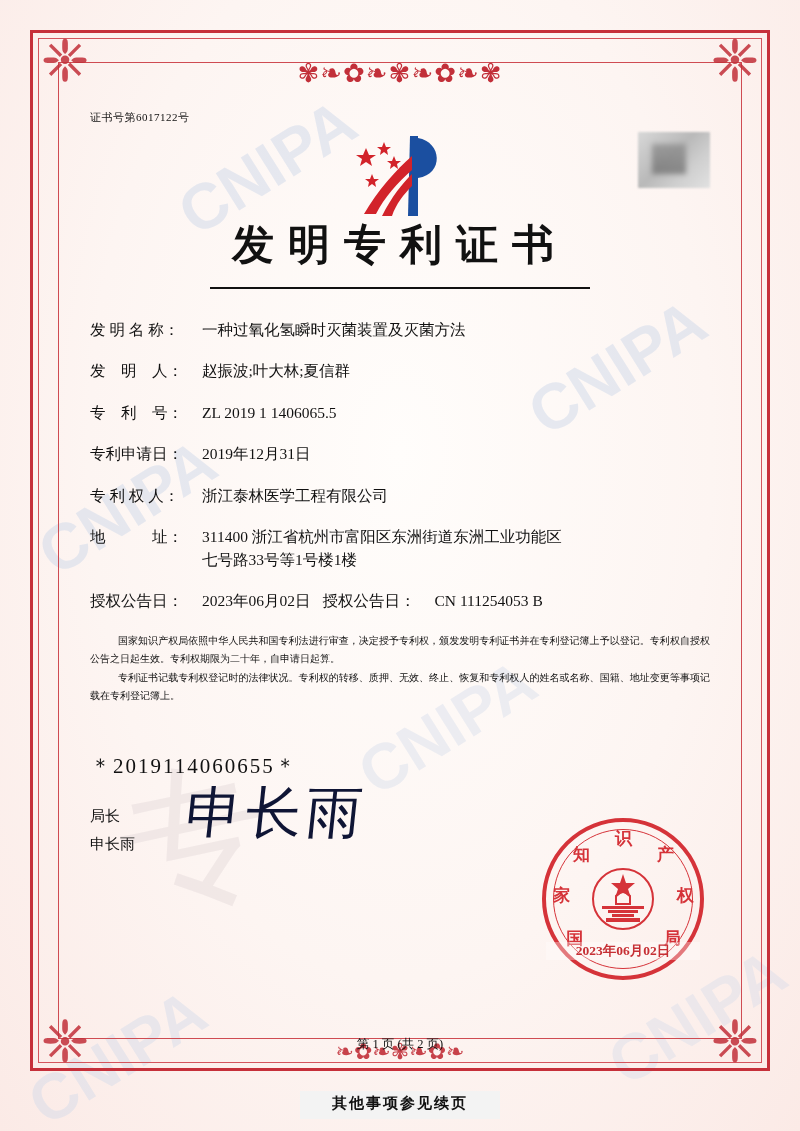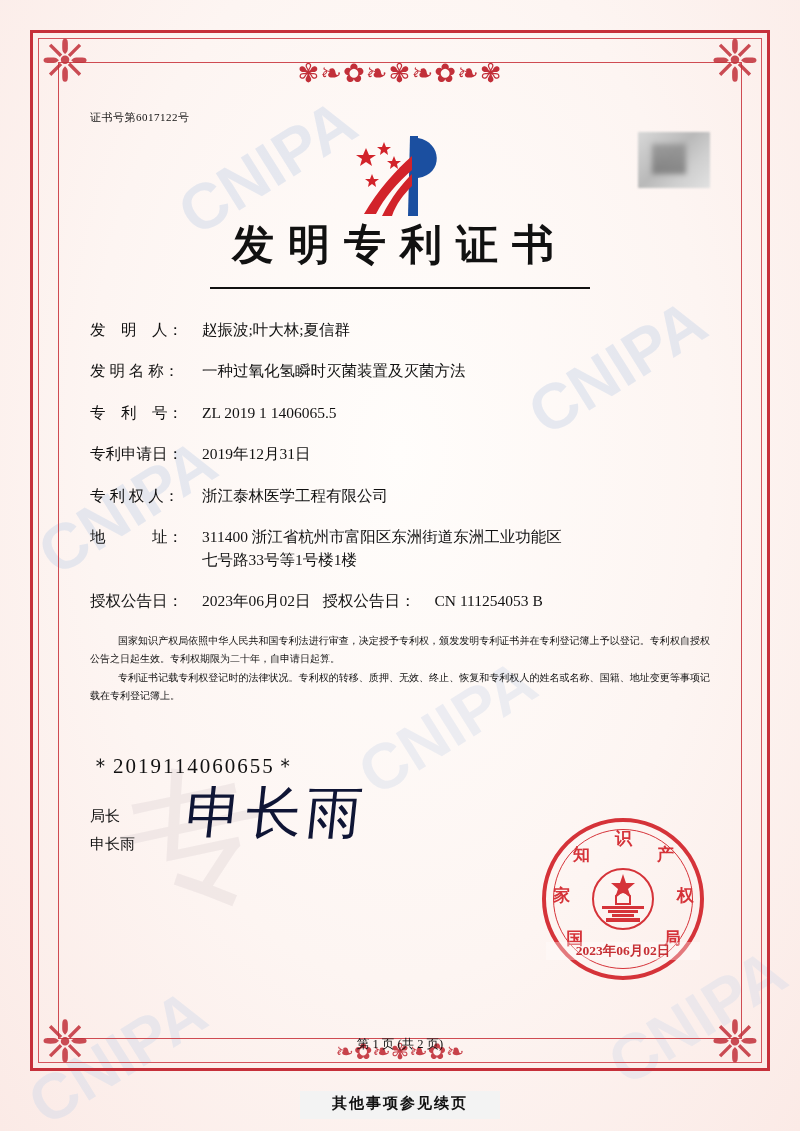--- a/index.html
+++ b/index.html
@@ -372,27 +372,27 @@
   <div class="content">
 
     <div class="cert-no">证书号第6017122号</div>
 
     <div class="title">发明专利证书</div>
     <div class="title-rule"></div>
 
     <div class="fields">
 
       <div class="row">
+        <div class="lbl">发 明 名 称：</div>
+        <div class="val">一种过氧化氢瞬时灭菌装置及灭菌方法</div>
+      </div>
+
+      <div class="row">
         <div class="lbl">发　明　人：</div>
         <div class="val">赵振波;叶大林;夏信群</div>
-      </div>
-
-      <div class="row">
-        <div class="lbl">发 明 名 称：</div>
-        <div class="val">一种过氧化氢瞬时灭菌装置及灭菌方法</div>
       </div>
 
       <div class="row">
         <div class="lbl">专　利　号：</div>
         <div class="val">ZL 2019 1 1406065.5</div>
       </div>
 
       <div class="row">
         <div class="lbl">专利申请日：</div>
         <div class="val">2019年12月31日</div>

